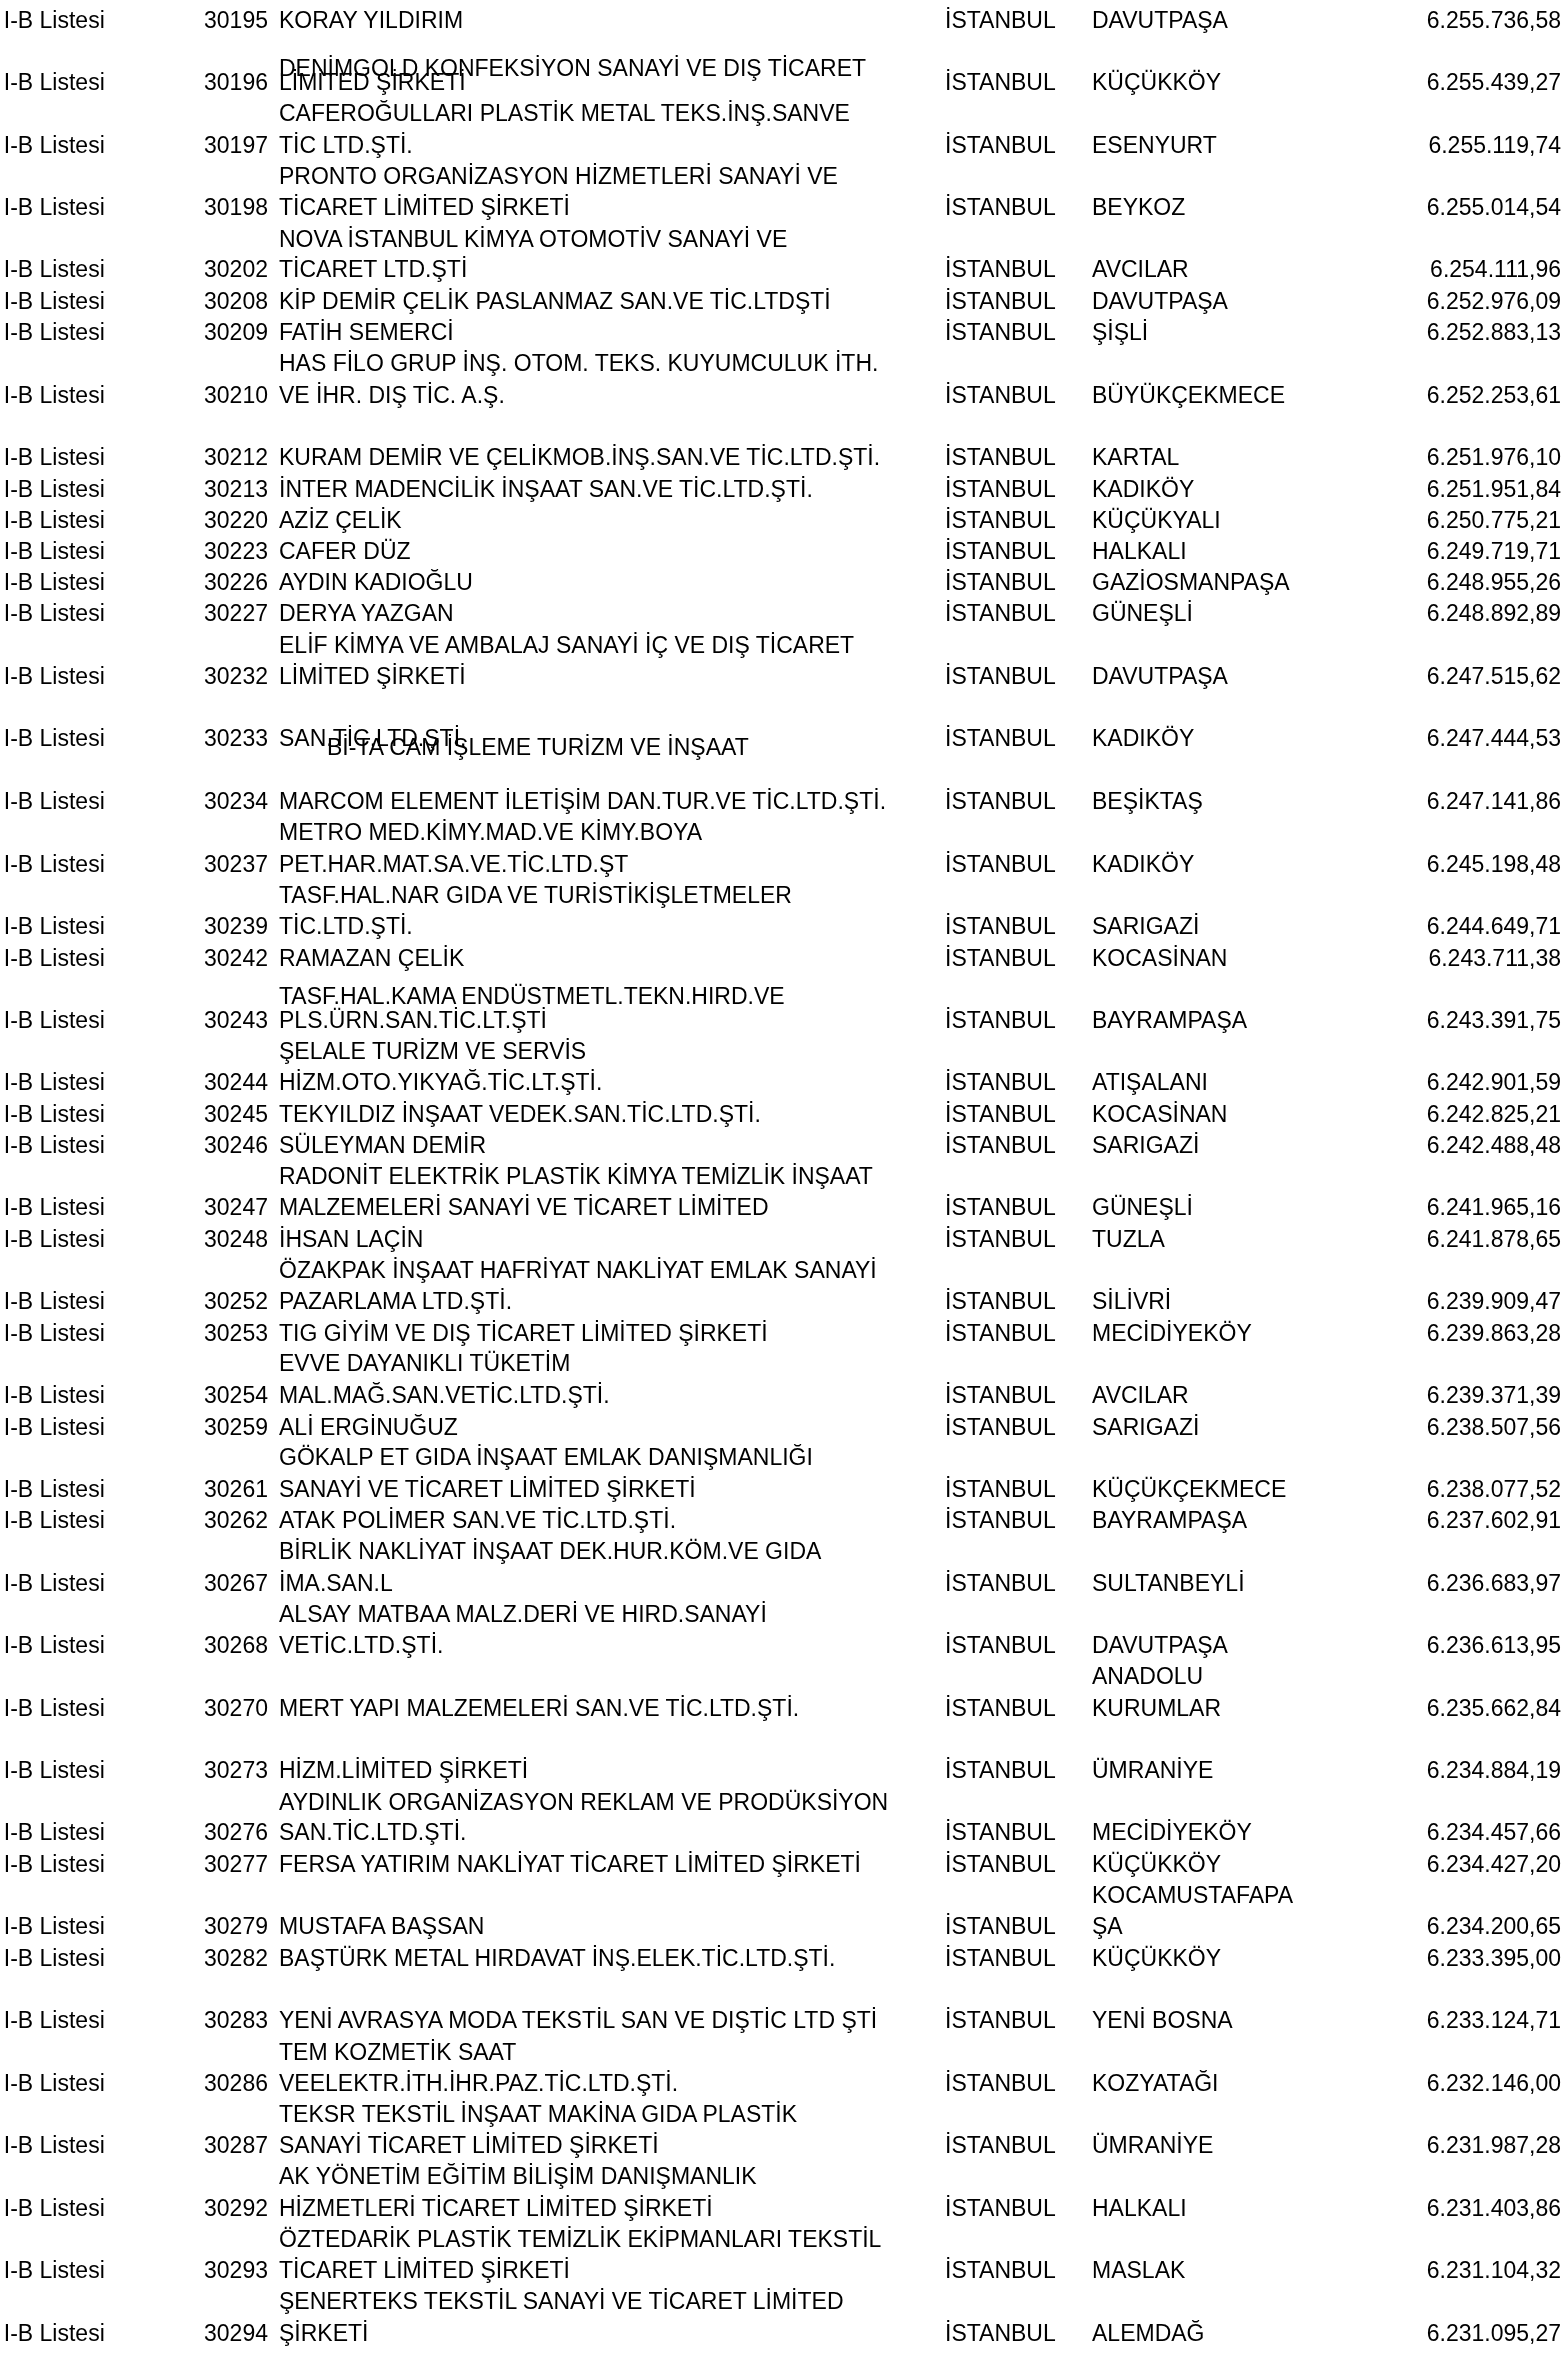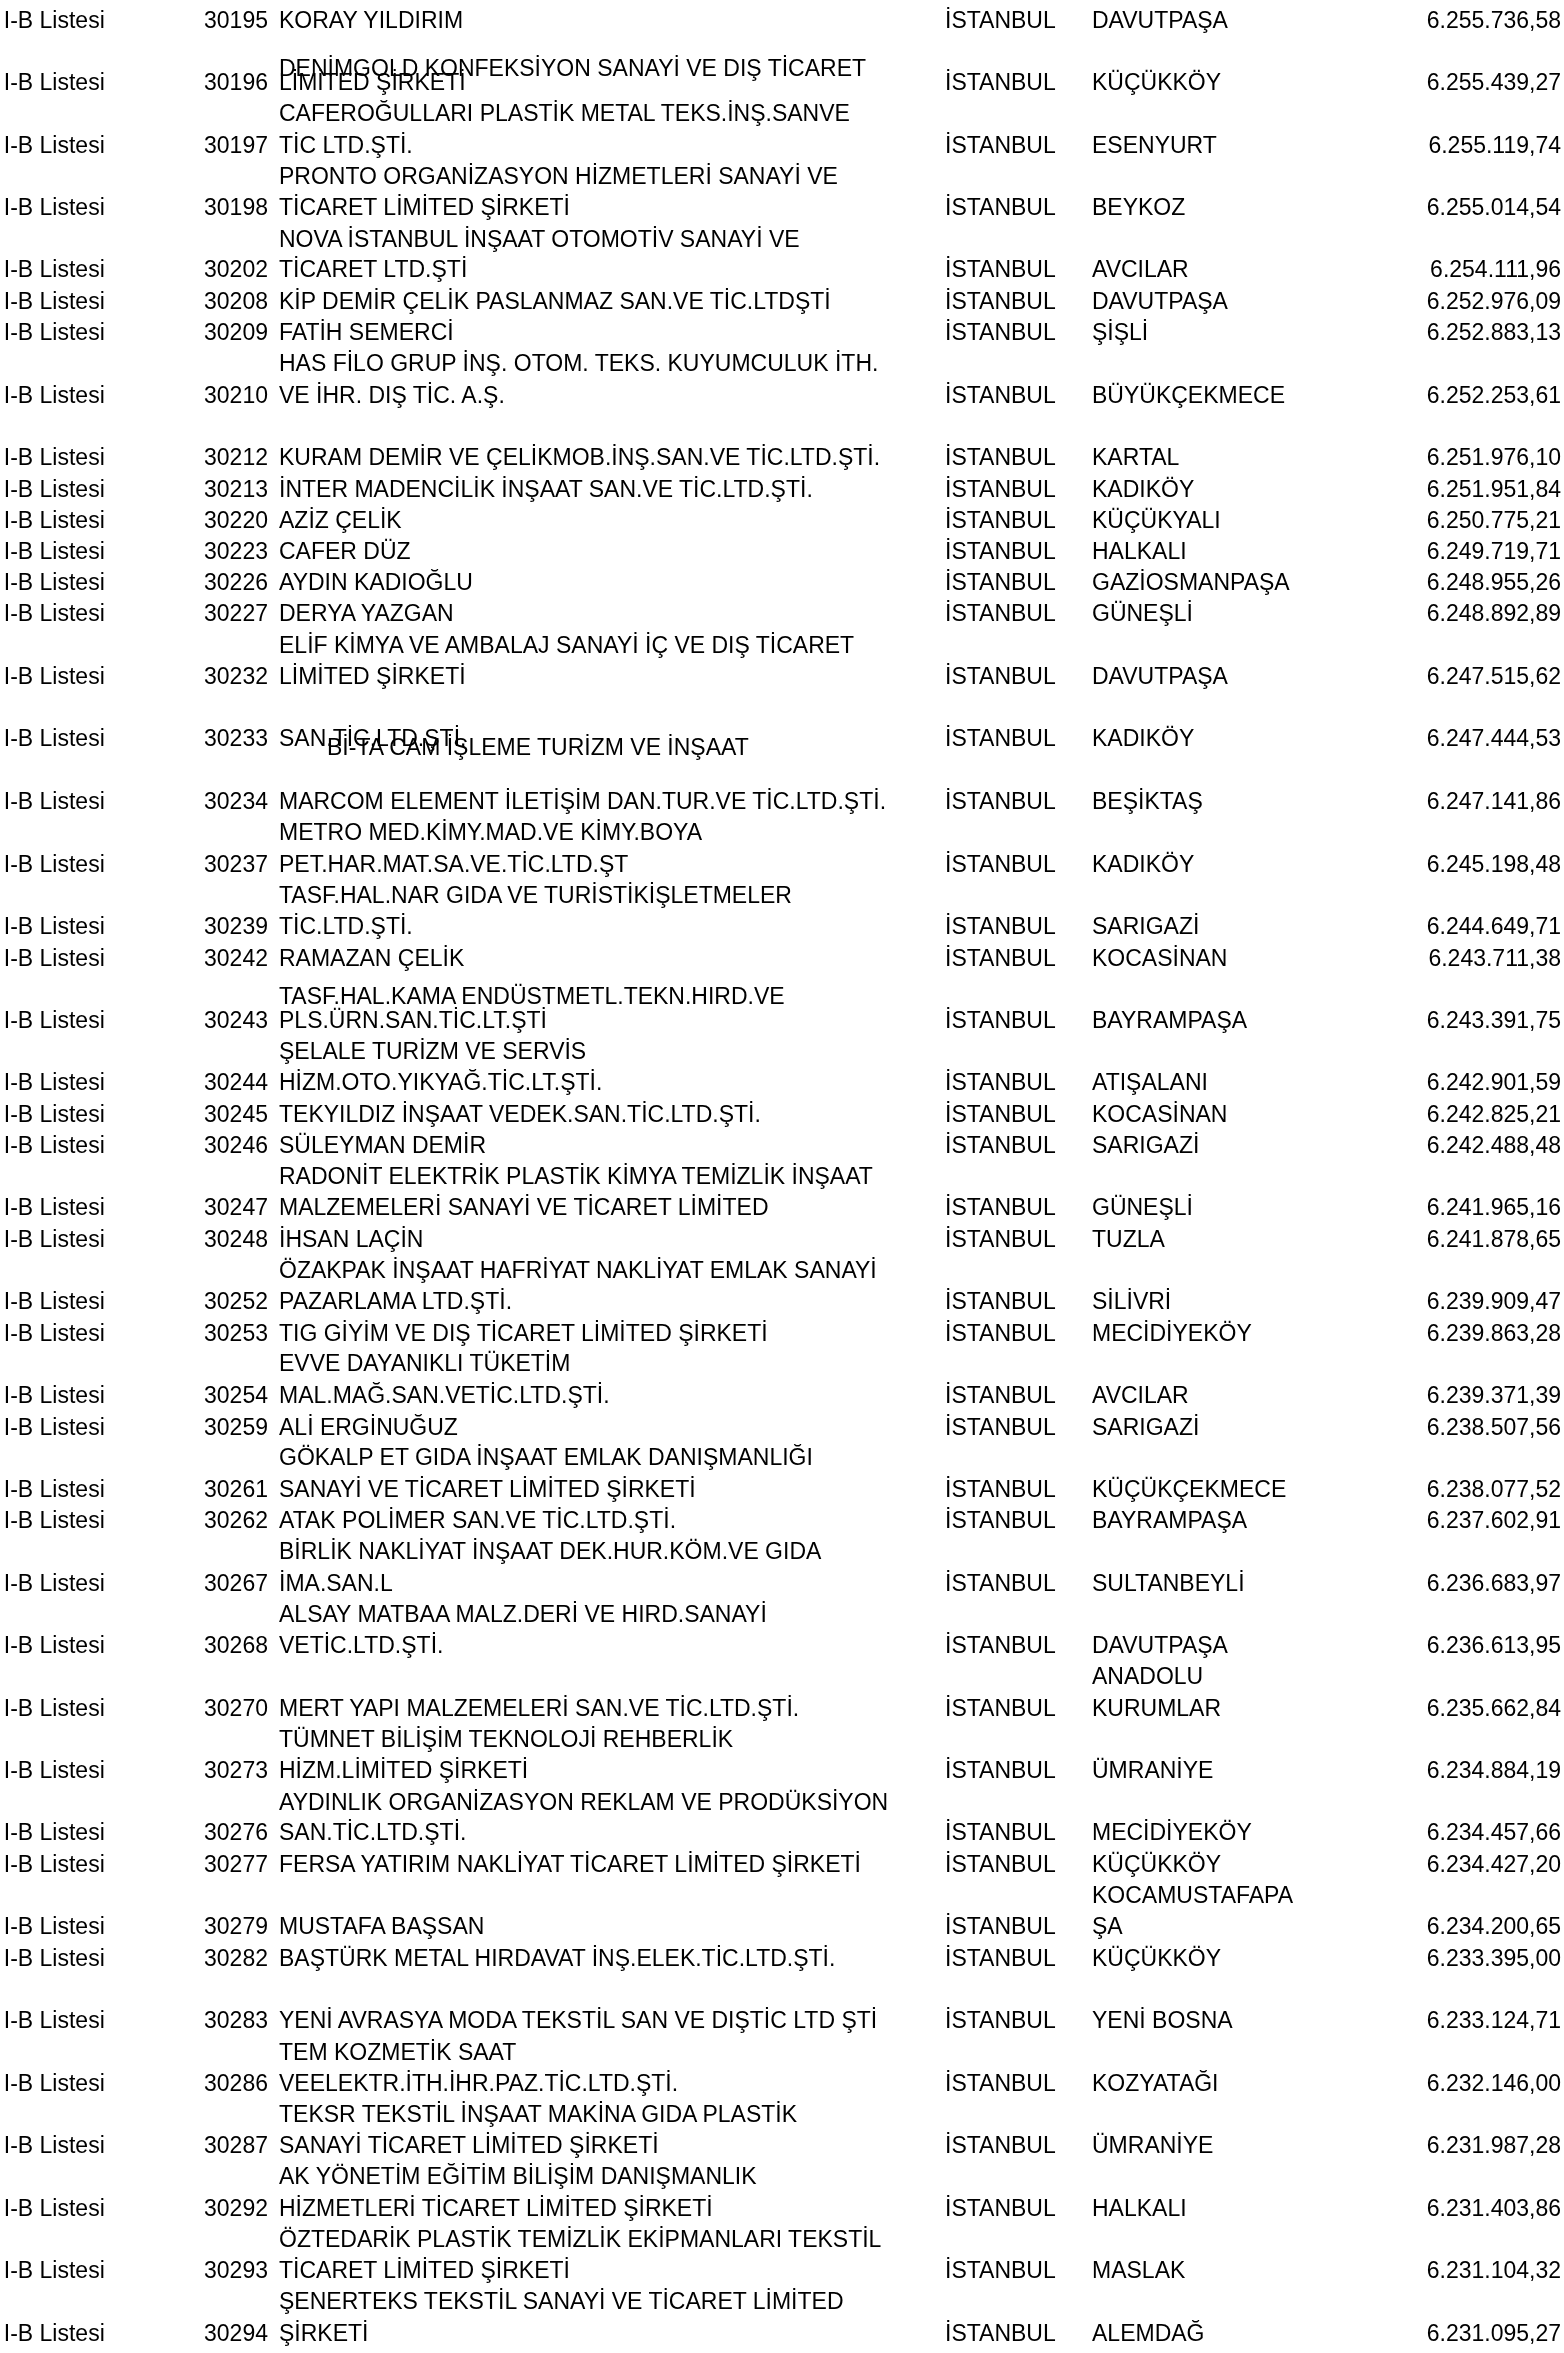--- a/index.html
+++ b/index.html
@@ -61,21 +61,21 @@
     </div>
     <div class="line" style="top: 191px;">
       <span class="c c-list">I-B Listesi</span>
       <span class="c c-no">30198</span>
       <span class="c c-city">İSTANBUL</span>
       <span class="c c-name">TİCARET LİMİTED ŞİRKETİ</span>
       <span class="c c-district">BEYKOZ</span>
       <span class="c c-amount">6.255.014,54</span>
     </div>
     <div class="line" style="top: 223px;">
-      <span class="c c-name">NOVA İSTANBUL İNŞAAT OTOMOTİV SANAYİ VE</span>
+      <span class="c c-name">NOVA İSTANBUL KİMYA OTOMOTİV SANAYİ VE</span>
     </div>
     <div class="line" style="top: 253px;">
       <span class="c c-list">I-B Listesi</span>
       <span class="c c-no">30202</span>
       <span class="c c-city">İSTANBUL</span>
       <span class="c c-name">TİCARET LTD.ŞTİ</span>
       <span class="c c-district">AVCILAR</span>
       <span class="c c-amount">6.254.111,96</span>
     </div>
     <div class="line" style="top: 285px;">
@@ -354,23 +354,20 @@
     <div class="line" style="top: 1660px;">
       <span class="c c-district">ANADOLU</span>
     </div>
     <div class="line" style="top: 1692px;">
       <span class="c c-list">I-B Listesi</span>
       <span class="c c-no">30270</span>
       <span class="c c-city">İSTANBUL</span>
       <span class="c c-name">MERT YAPI MALZEMELERİ SAN.VE TİC.LTD.ŞTİ.</span>
       <span class="c c-district">KURUMLAR</span>
       <span class="c c-amount">6.235.662,84</span>
-    </div>
-    <div class="line" style="top: 1723px;">
-      <span class="c c-name">TÜMNET BİLİŞİM TEKNOLOJİ REHBERLİK</span>
     </div>
     <div class="line" style="top: 1754px;">
       <span class="c c-list">I-B Listesi</span>
       <span class="c c-no">30273</span>
       <span class="c c-city">İSTANBUL</span>
       <span class="c c-name">HİZM.LİMİTED ŞİRKETİ</span>
       <span class="c c-district">ÜMRANİYE</span>
       <span class="c c-amount">6.234.884,19</span>
     </div>
     <div class="line" style="top: 1786px; padding-left: 15px;">

